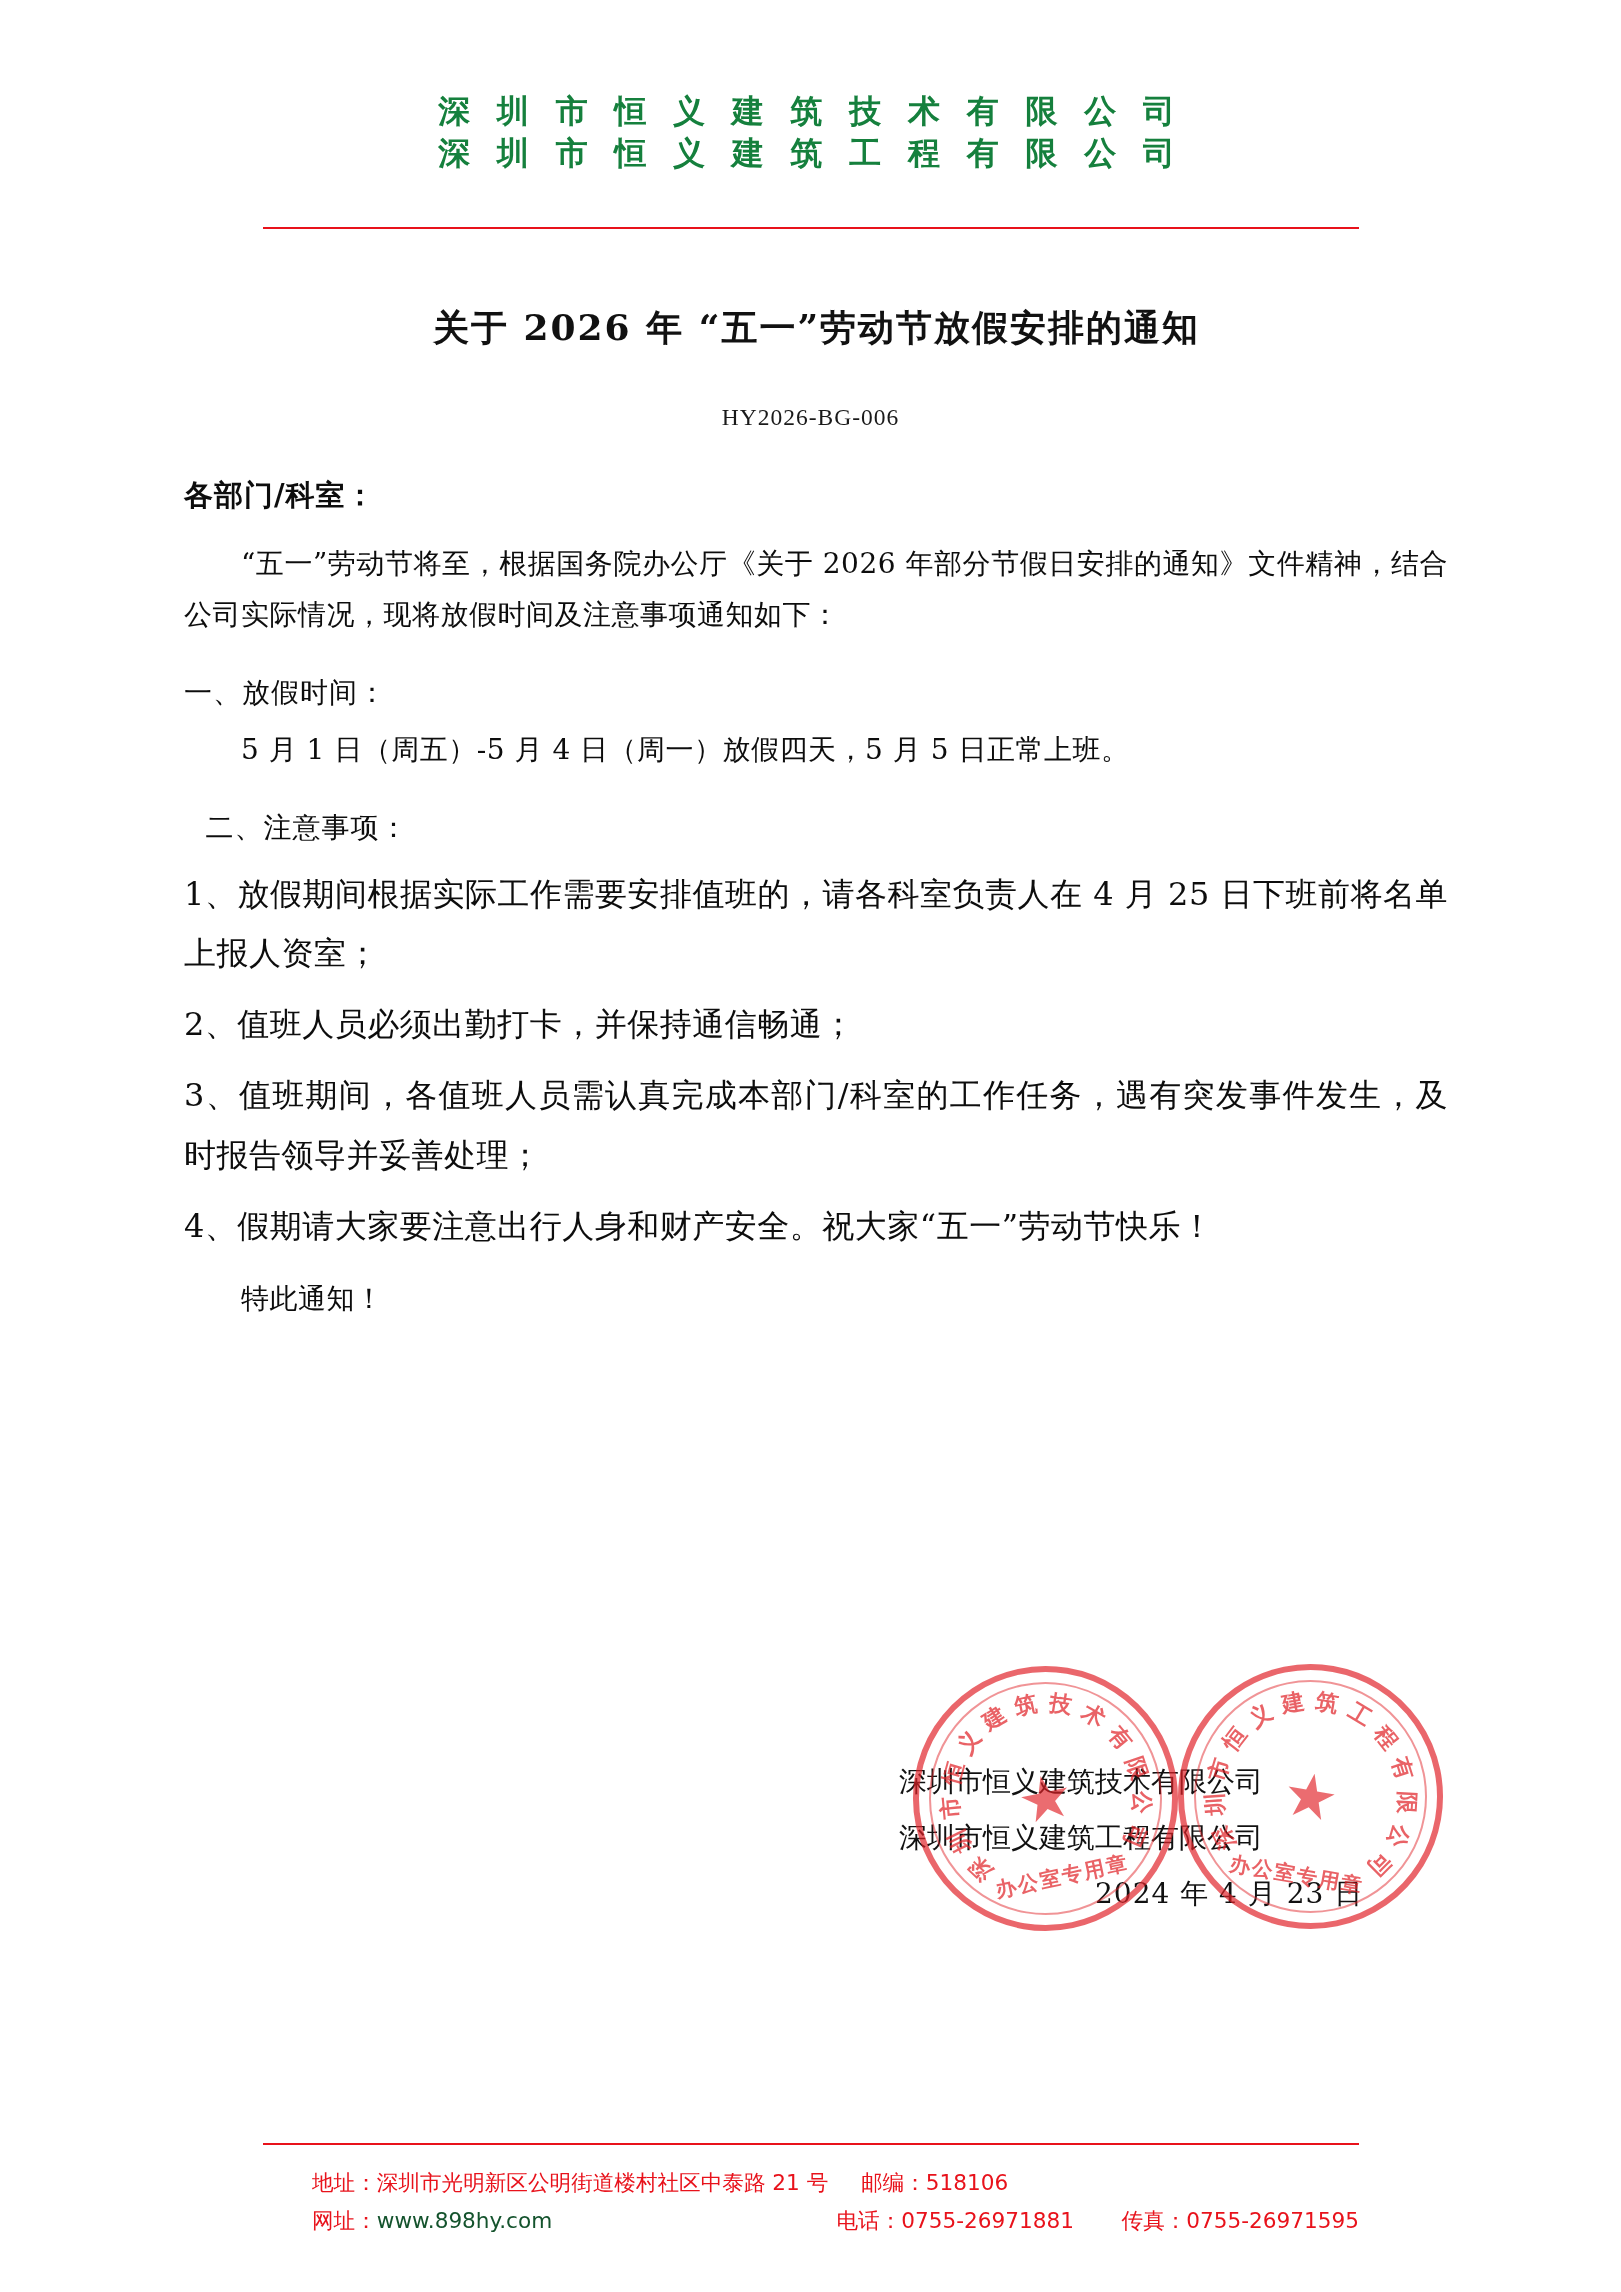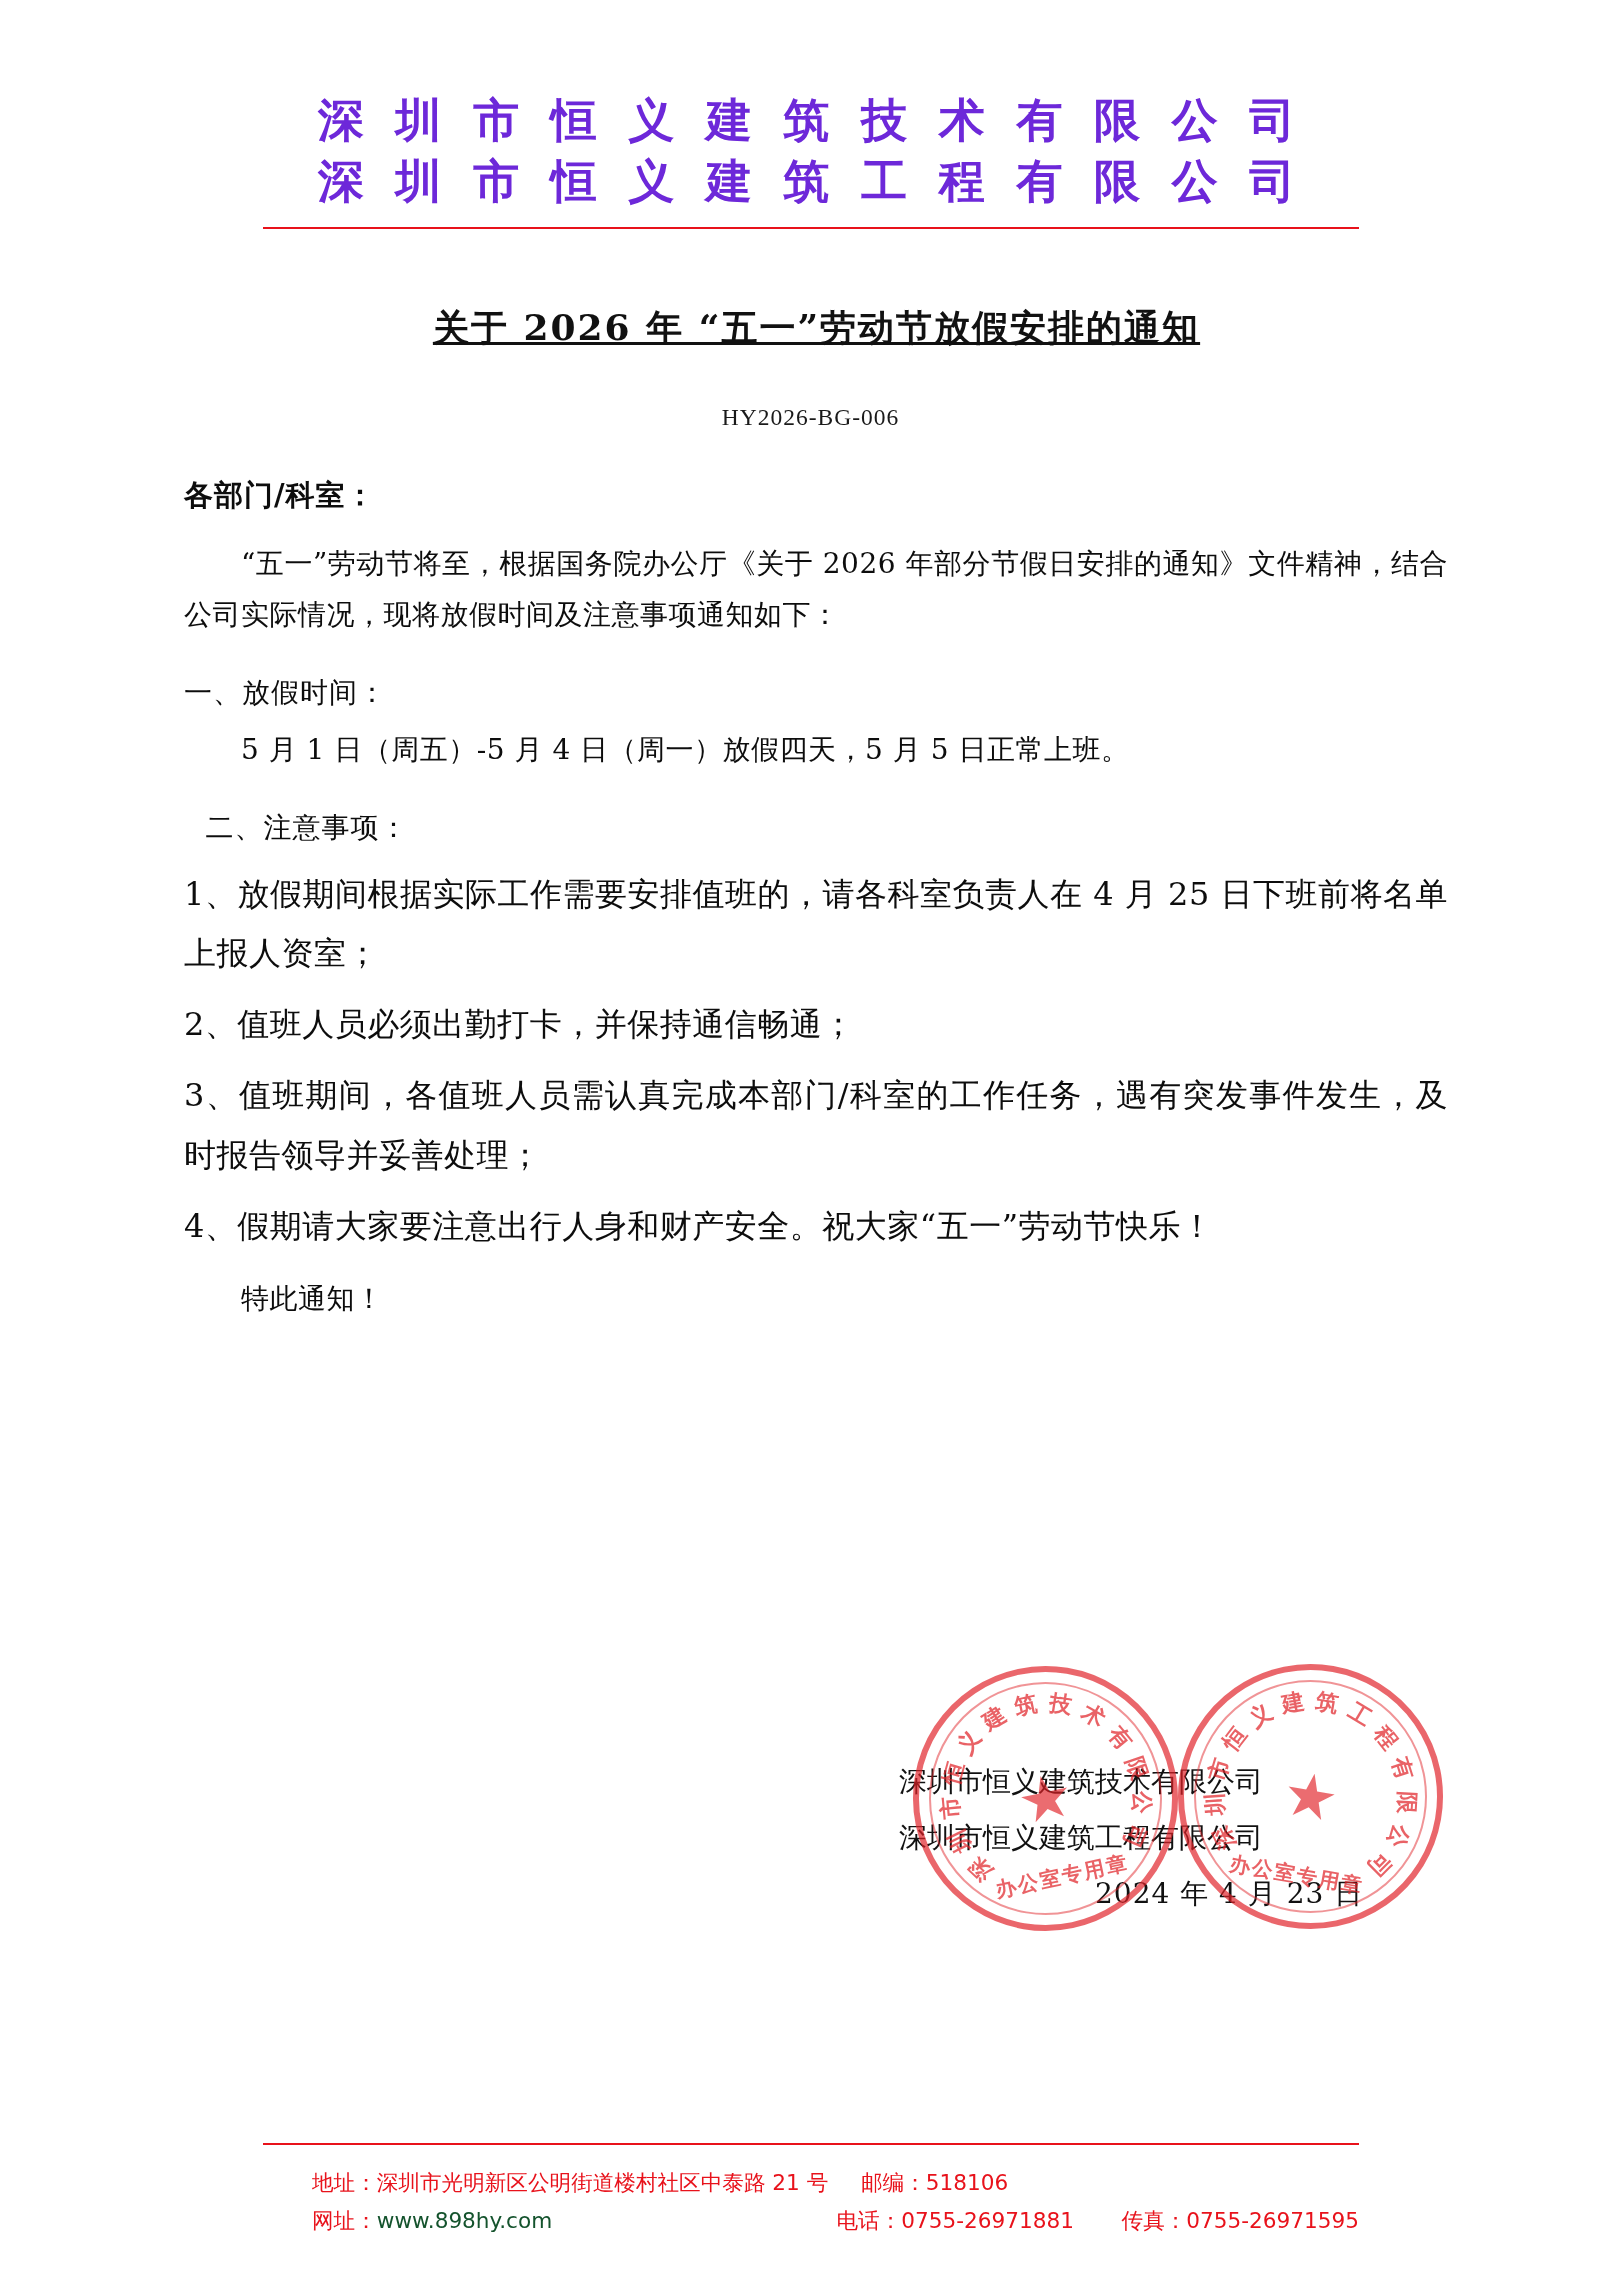--- a/index.html
+++ b/index.html
@@ -27,24 +27,24 @@
   }
   
   .letterhead {
     position: absolute;
     left: 0;
     right: 0;
     top: 90px;
     text-align: center;
   }
   .letterhead .line {
-    color: #6d28d9;
+    color: #15803d;
     font-family: "DejaVu Sans", sans-serif;
     font-weight: bold;
-    font-size: 46px;
+    font-size: 32px;
     letter-spacing: 7.8px;
     line-height: 1.32;
     white-space: pre;
   }
   .header-rule {
     position: absolute;
     left: 263px;
     top: 227px;
     width: 1096px;
     height: 0;
@@ -56,21 +56,20 @@
     left: 12px;
     right: 0;
     top: 304px;
     text-align: center;
     font-family: "DejaVu Serif", serif;
     font-weight: bold;
     font-size: 36px;
     letter-spacing: 2px;
     color: #111;
     white-space: pre;
-    text-decoration: underline;
   }
   .doc-number {
     position: absolute;
     left: 0;
     right: 0;
     top: 404px;
     text-align: center;
     font-family: "Liberation Serif", serif;
     font-size: 23.5px;
     letter-spacing: 1px;

